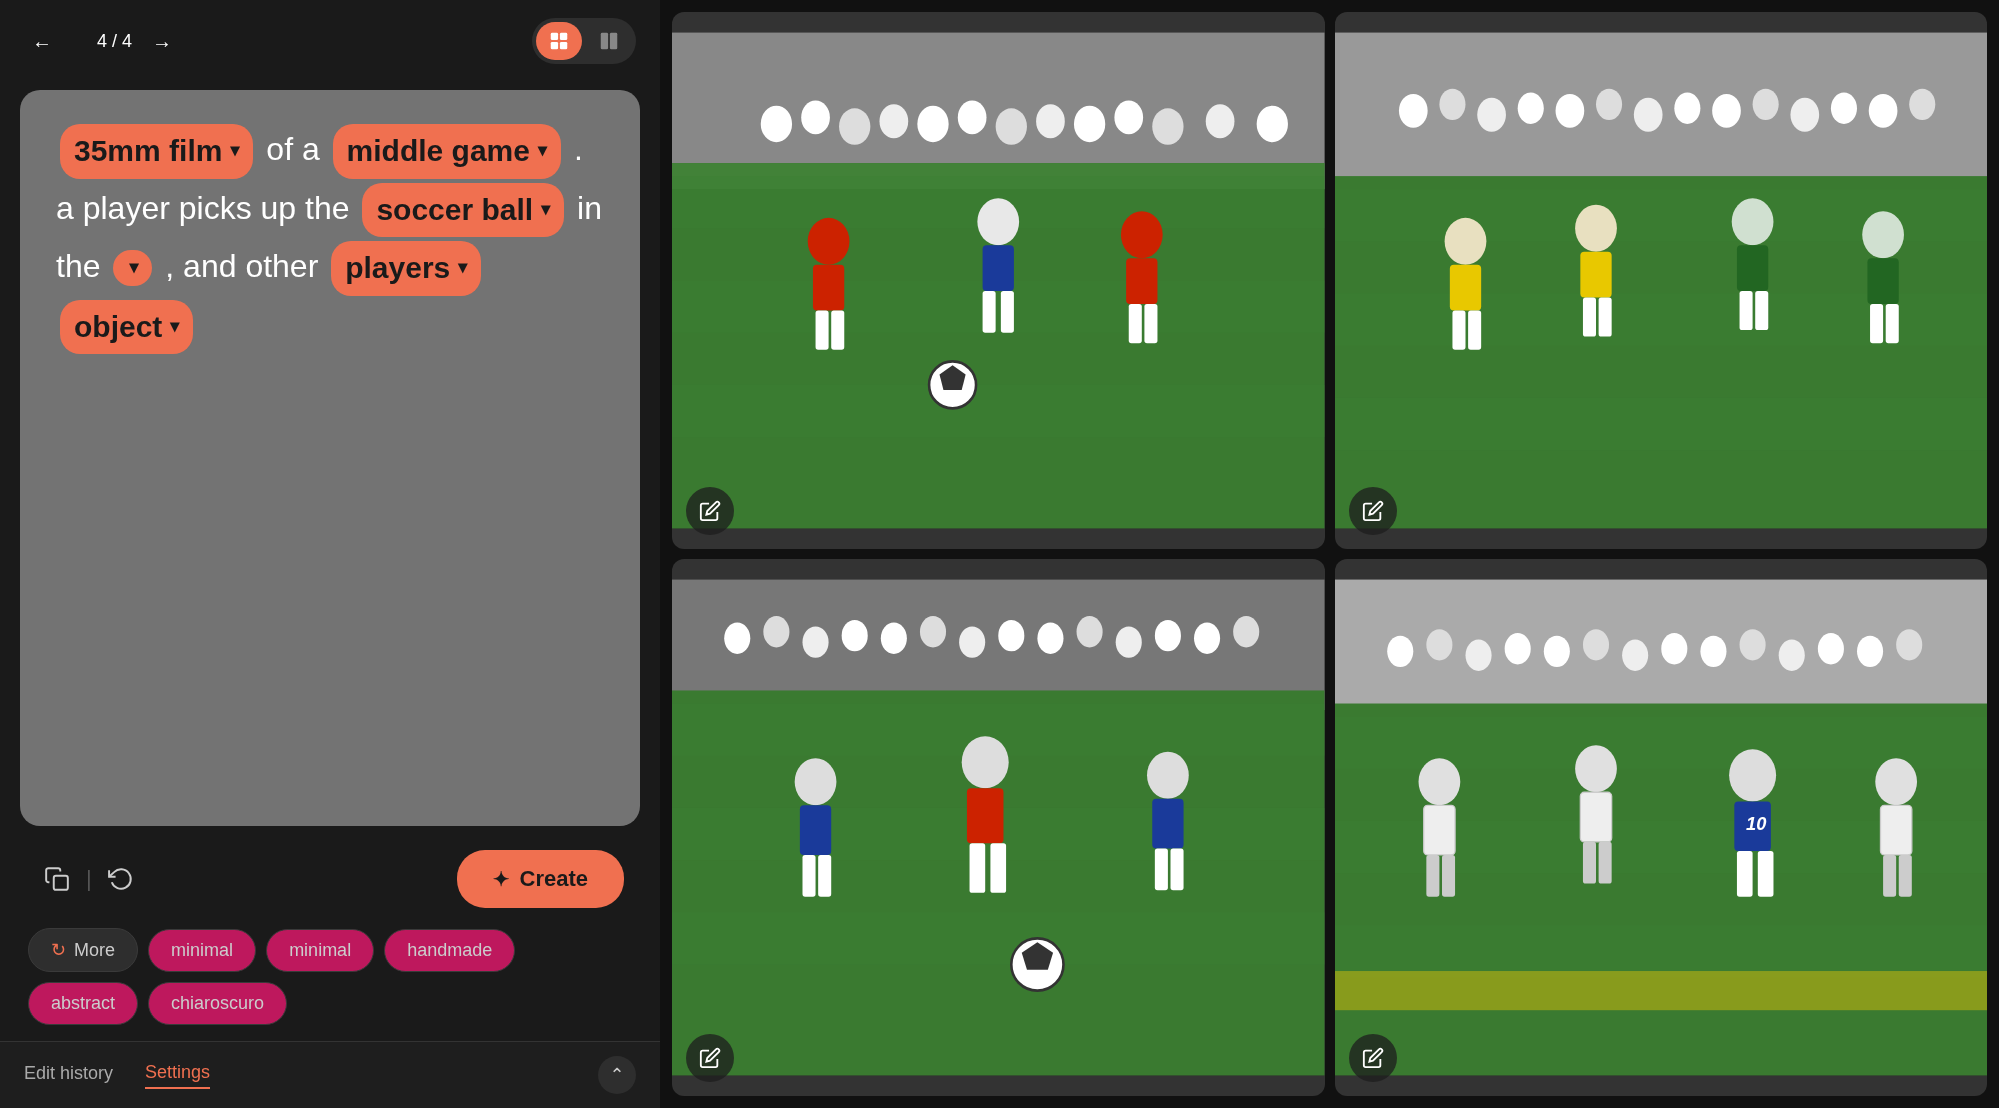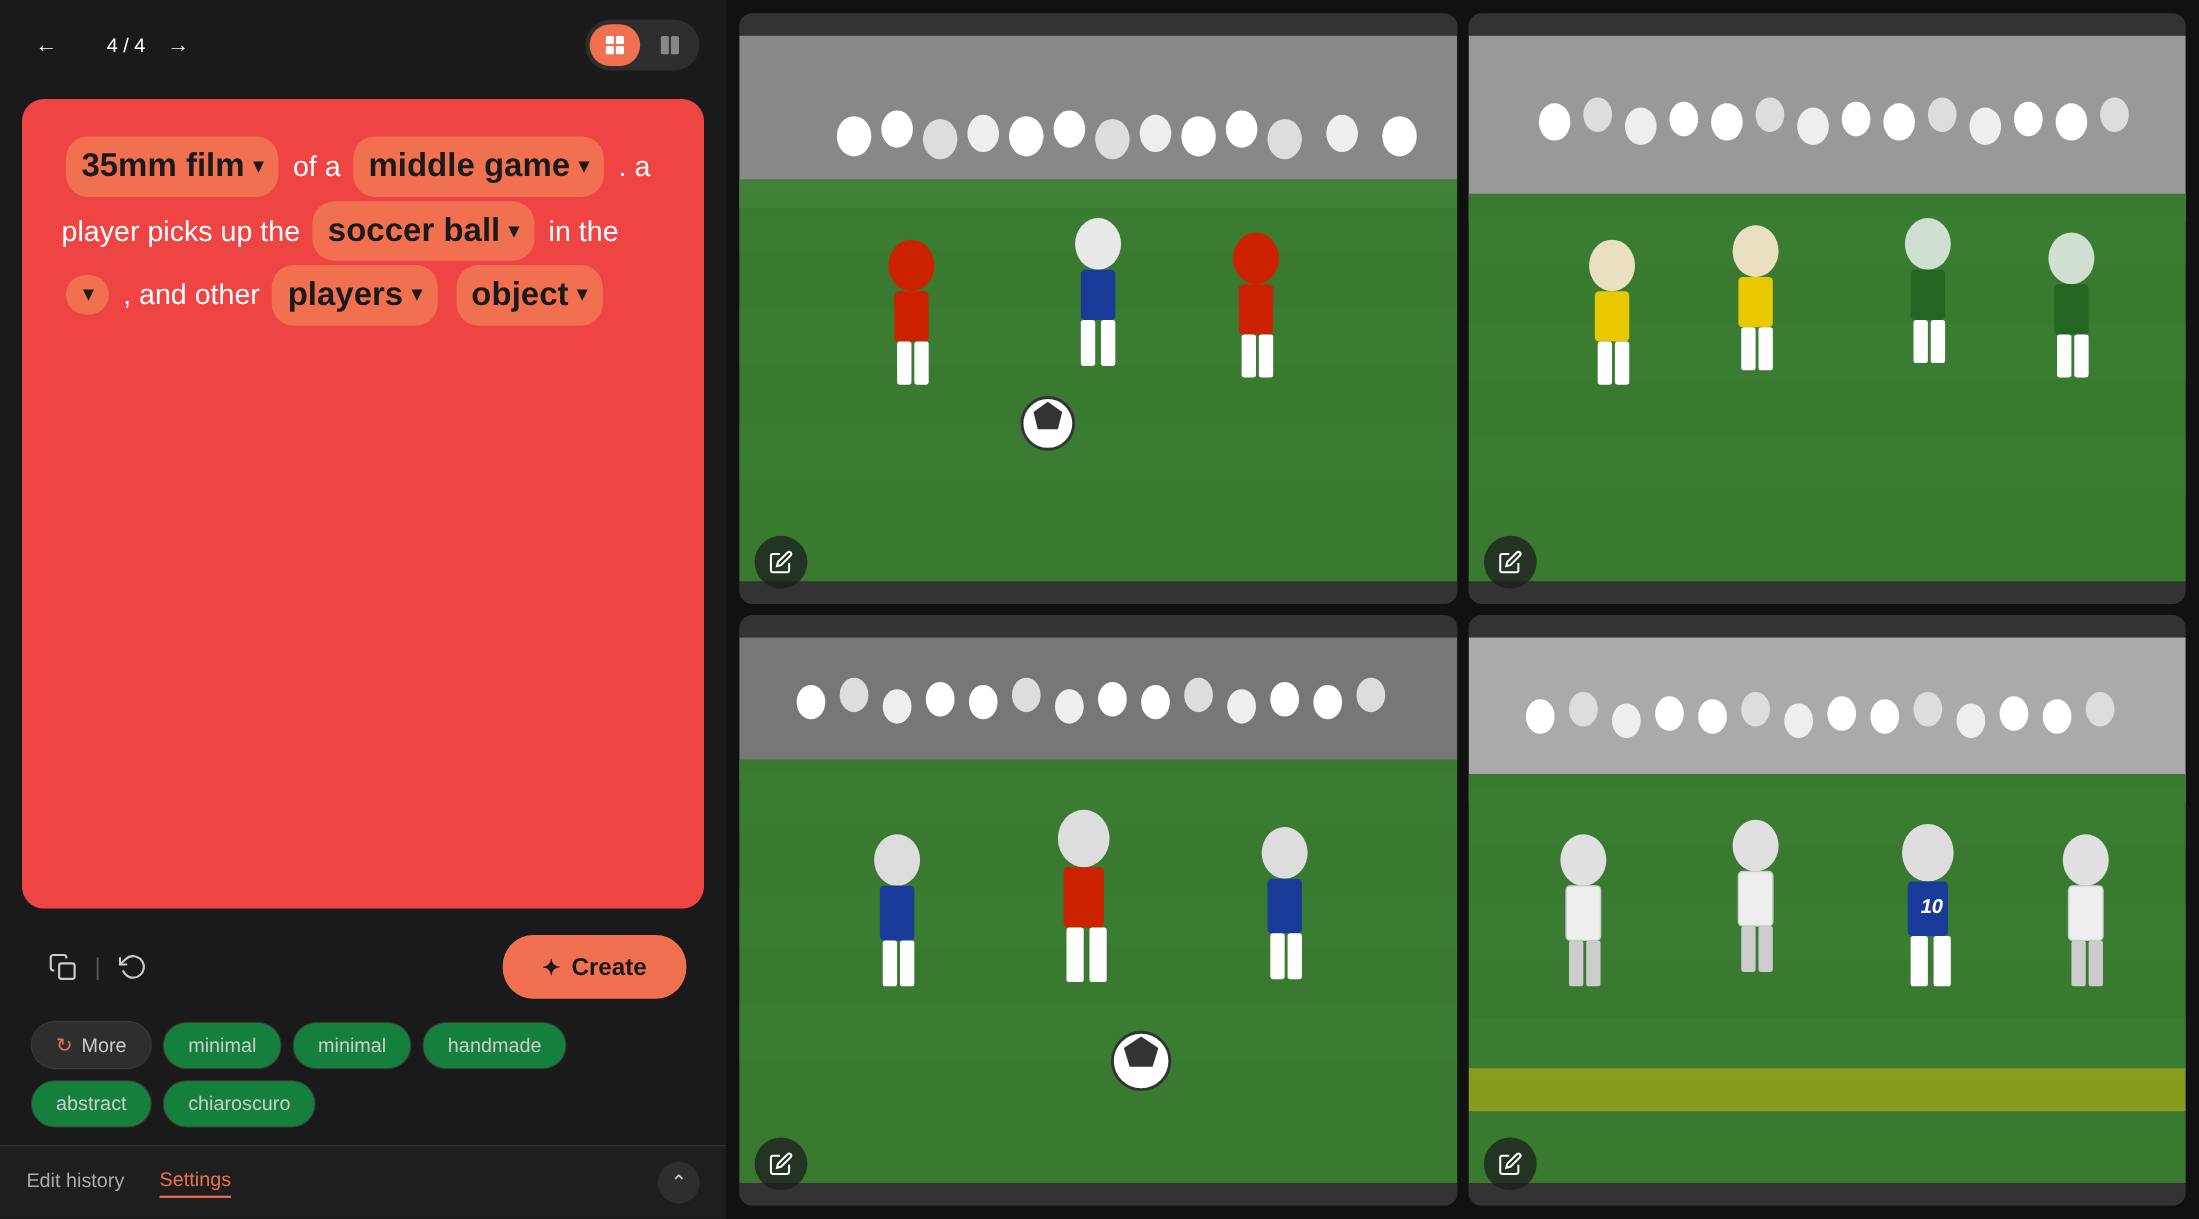--- a/index.html
+++ b/index.html
@@ -69,21 +69,21 @@
     }
     .view-btn.active {
       background: #f07050;
     }
     .view-btn.inactive {
       background: transparent;
     }
 
     
     .prompt-area {
-      background: #ef4444;
+      background: #737373;
       border-radius: 20px;
       margin: 8px 20px;
       padding: 32px 36px 28px;
       flex: 1;
       min-height: 0;
     }
 
     .prompt-text {
       font-size: 32px;
       line-height: 1.55;
@@ -104,21 +104,21 @@
       gap: 6px;
       cursor: pointer;
       vertical-align: middle;
     }
     .chip .chevron {
       font-size: 18px;
       margin-left: 2px;
     }
 
     .plain-text {
-      font-size: 26px;
+      font-size: 32px;
       color: #ffffff;
       font-weight: 400;
     }
 
     
     .action-row {
       display: flex;
       align-items: center;
       justify-content: space-between;
       padding: 16px 36px 16px;
@@ -163,21 +163,21 @@
 
     
     .style-section {
       padding: 4px 28px 16px;
       display: flex;
       flex-wrap: wrap;
       gap: 10px;
       align-items: center;
     }
     .style-pill {
-      background: #15803d;
+      background: #be185d;
       color: #cccccc;
       border: 1px solid #3a3a3a;
       border-radius: 22px;
       padding: 10px 22px;
       font-size: 18px;
       cursor: pointer;
       display: flex;
       align-items: center;
       gap: 8px;
     }

